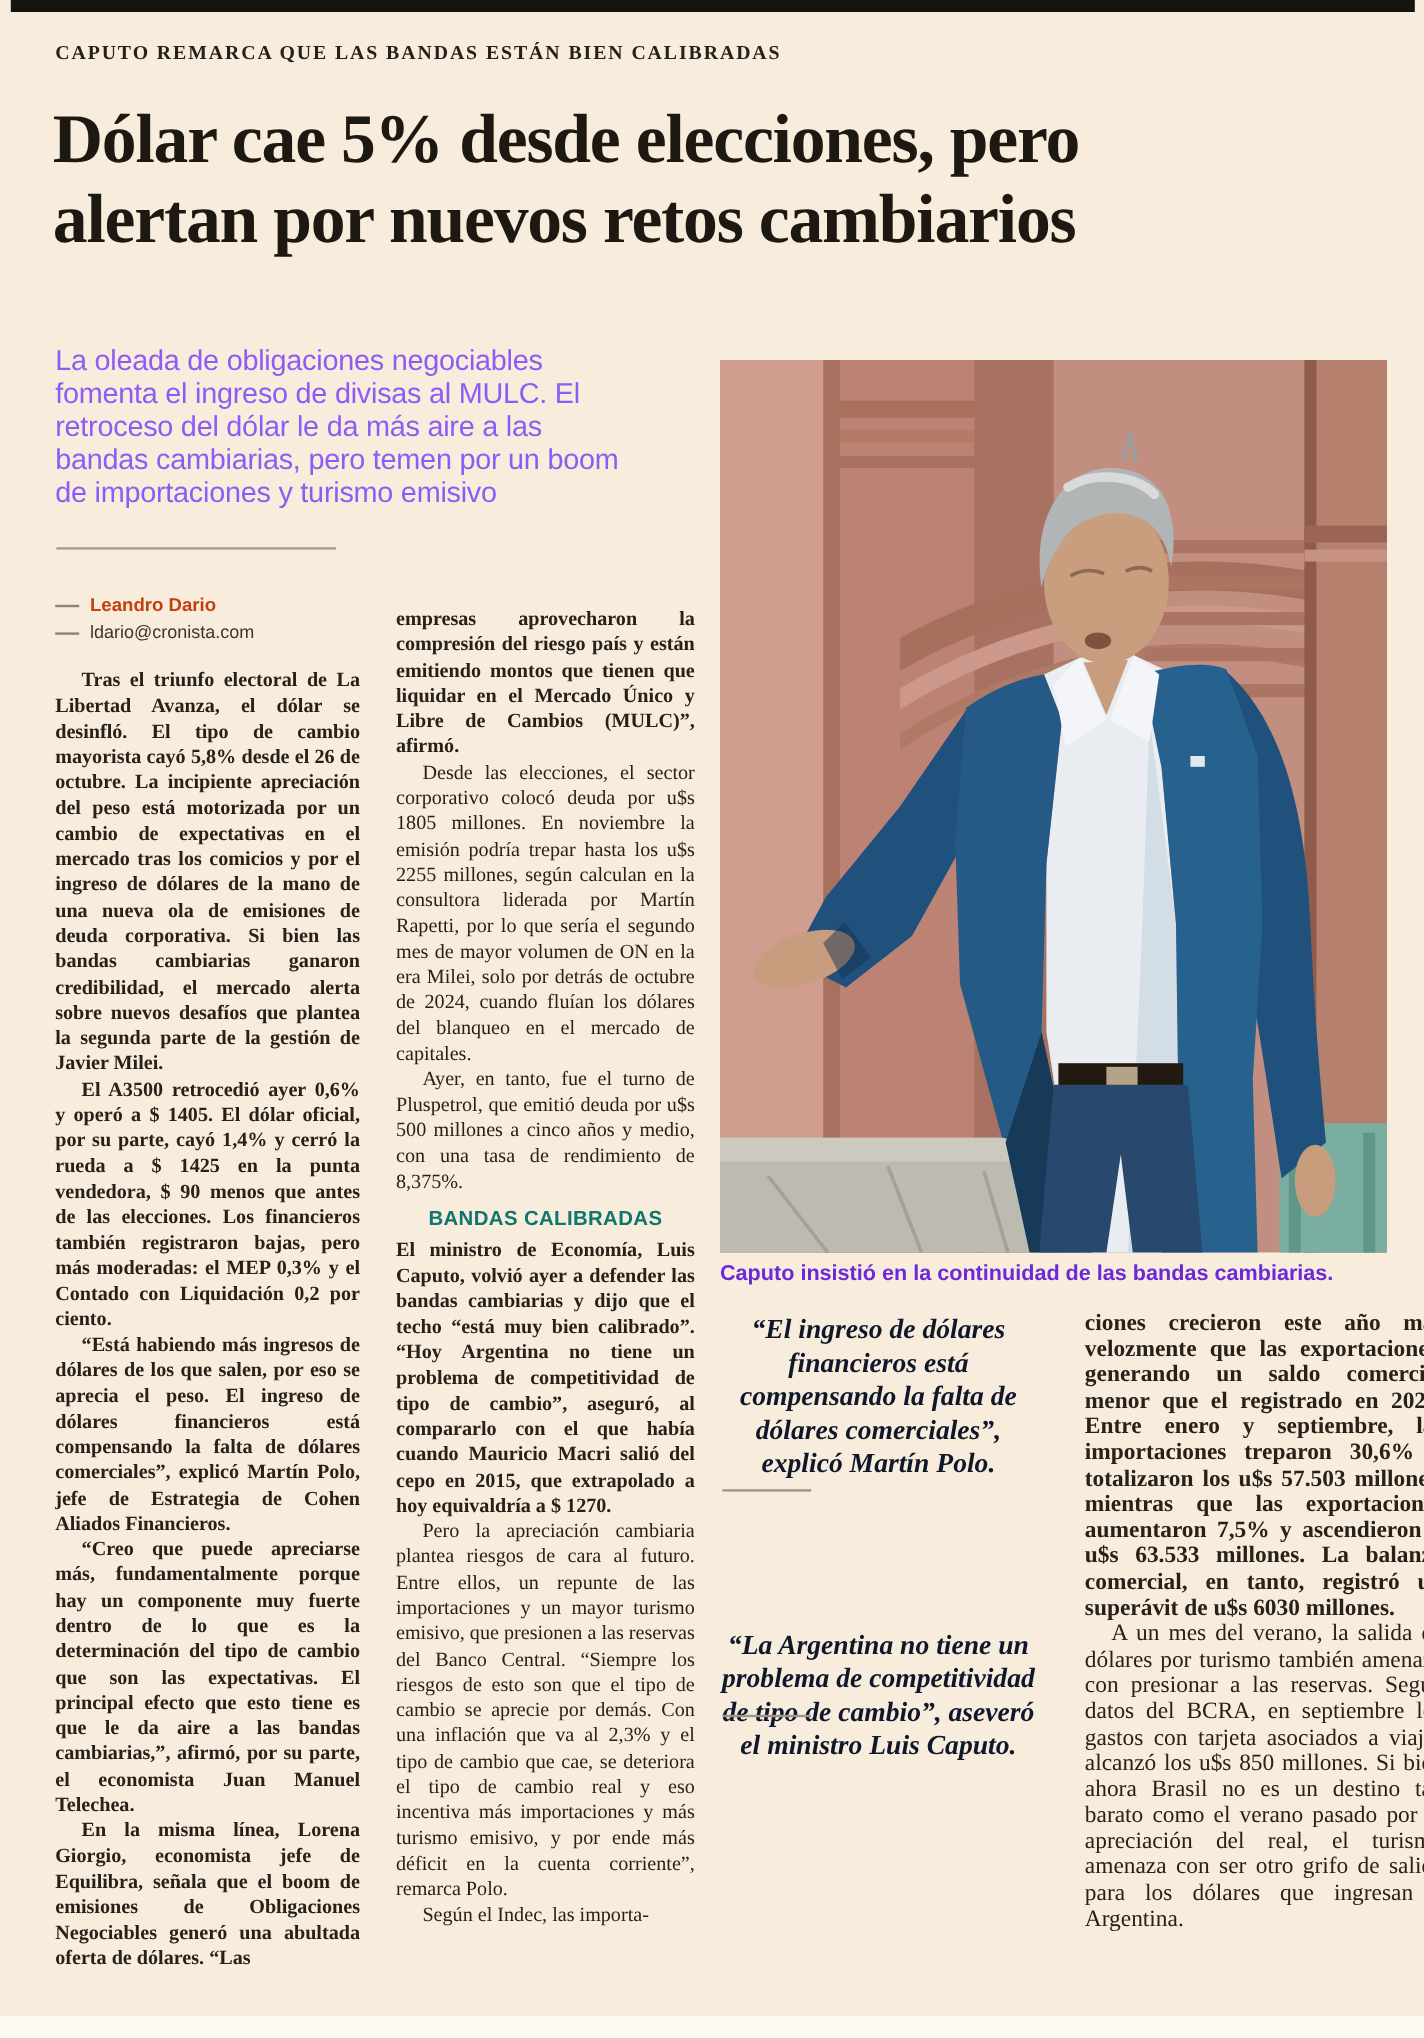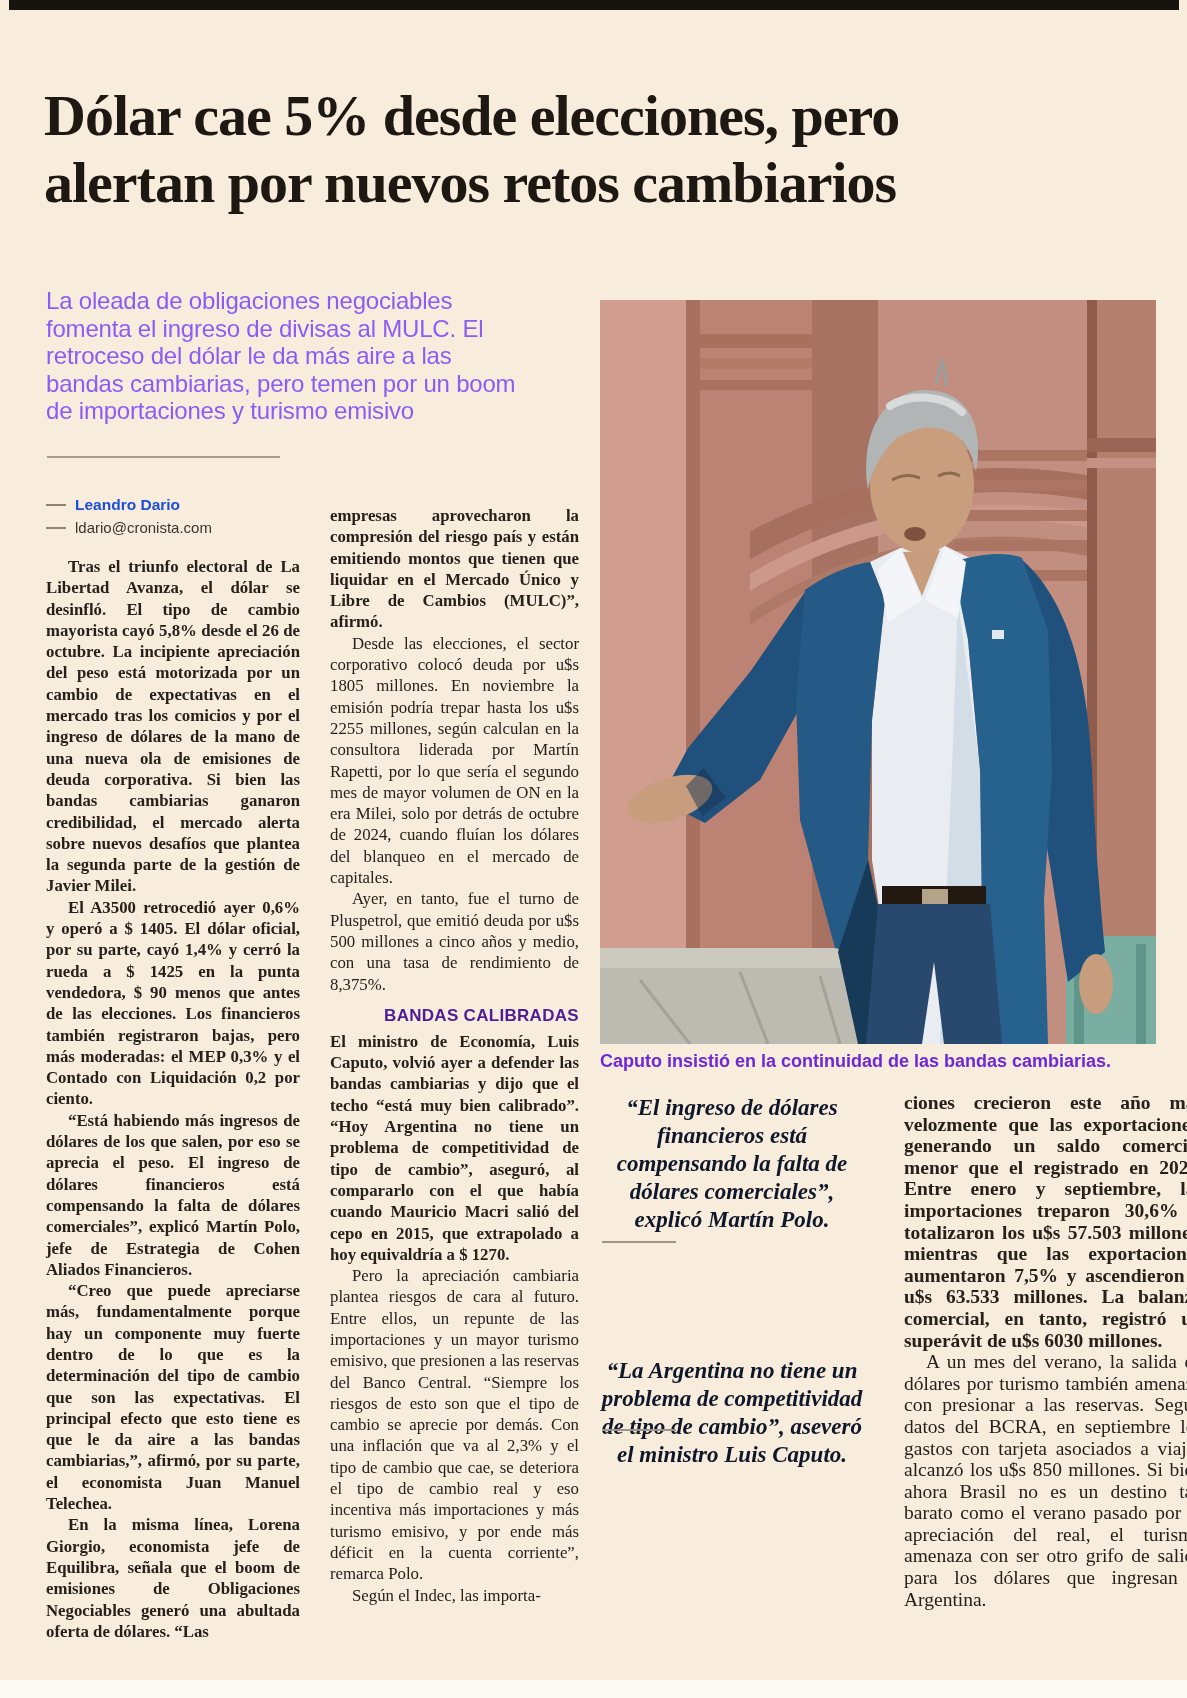--- a/index.html
+++ b/index.html
@@ -32,37 +32,37 @@
     position:absolute;left:46px;top:287px;width:478px;
     font:400 24px/27.6px "Liberation Sans",sans-serif;
     letter-spacing:-0.2px;color:#8b5cf6;
   }
   
   .byline-rule{position:absolute;left:47px;top:456px;width:233px;height:2px;background:#a59d91;}
   
   .byline{position:absolute;left:46px;top:496px;width:250px;font-family:"Liberation Sans",sans-serif;}
   .byline-row{display:flex;align-items:center;gap:9px;margin-bottom:5px;}
   .byline-dash{width:20px;height:2px;background:#8b8377;flex:none;}
-  .byline-author{font:700 15.5px/18px "Liberation Sans",sans-serif;color:#1d4ed8;}
+  .byline-author{font:700 15.5px/18px "Liberation Sans",sans-serif;color:#c2410c;}
   .byline-email{font:400 15px/18px "Liberation Sans",sans-serif;color:#3a352e;}
   
   .bodycol{
     position:absolute;
     font:400 16.8px/21.3px "Liberation Serif",serif;
     color:#27211a;text-align:justify;
   }
   #col1{left:46px;top:556px;width:254px;font-weight:bold;}
   #col2{left:330px;top:505px;width:249px;}
   #col3{left:904px;top:1092px;width:299px;font:400 19.5px/21.6px "Liberation Serif",serif;}
   .bp{margin:0;text-indent:22px;}
   .bp.cont{text-indent:0;font-weight:bold;}
   .section-header{
     font:700 17px/20px "Liberation Sans",sans-serif;
-    letter-spacing:.3px;color:#4c1d95;
-    margin:11px 0 5px 0;text-indent:0;text-align:right;
+    letter-spacing:.3px;color:#0f766e;
+    margin:11px 0 5px 0;text-indent:0;text-align:center;
   }
   
   .photo{
     position:absolute;left:600px;top:300px;width:556px;height:744px;
     overflow:hidden;
   }
   .photo svg{display:block;width:100%;height:100%;}
   
   .caption{
     position:absolute;left:600px;top:1050px;width:560px;
@@ -84,20 +84,21 @@
   
   .bottom-edge{position:absolute;left:0;top:1680px;width:1187px;height:18px;background:#fdf9f3;}
 </style>
 </head>
 <body>
 
 <div id="page">
 
   <div class="top-rule"></div>
 
+  <div class="kicker">CAPUTO REMARCA QUE LAS BANDAS ESTÁN BIEN CALIBRADAS</div>
 
   <h1 class="headline" style="margin:0;">
     <span>Dólar cae 5% desde elecciones, pero</span><br>
     <span>alertan por nuevos retos cambiarios</span>
   </h1>
 
   <div class="lede">La oleada de obligaciones negociables fomenta el ingreso de divisas al MULC. El retroceso del dólar le da más aire a las bandas cambiarias, pero temen por un boom de importaciones y turismo emisivo</div>
 
   <div class="byline-rule"></div>
 

